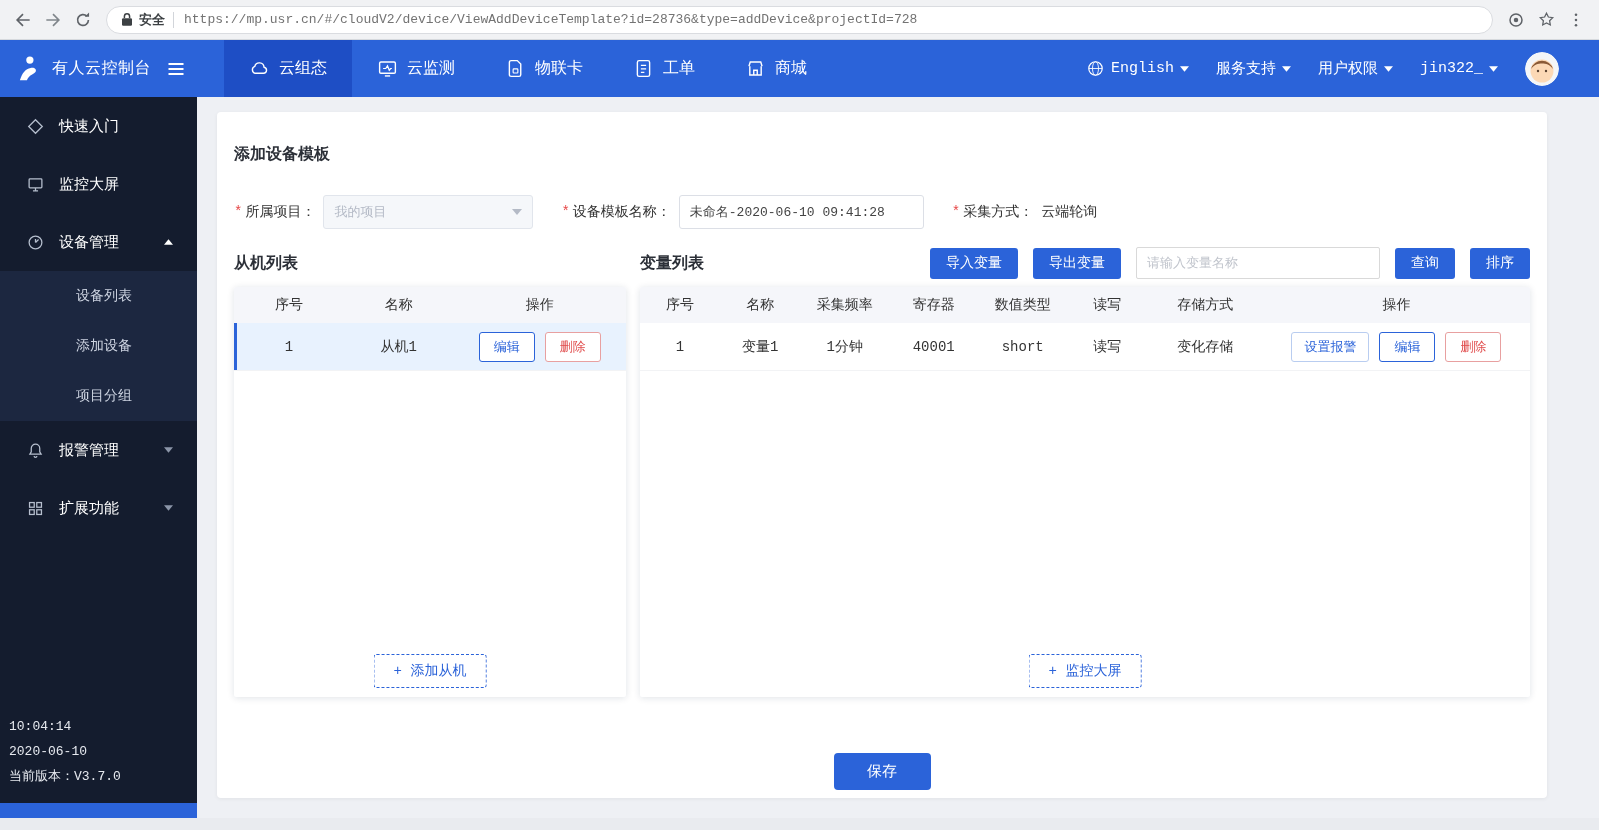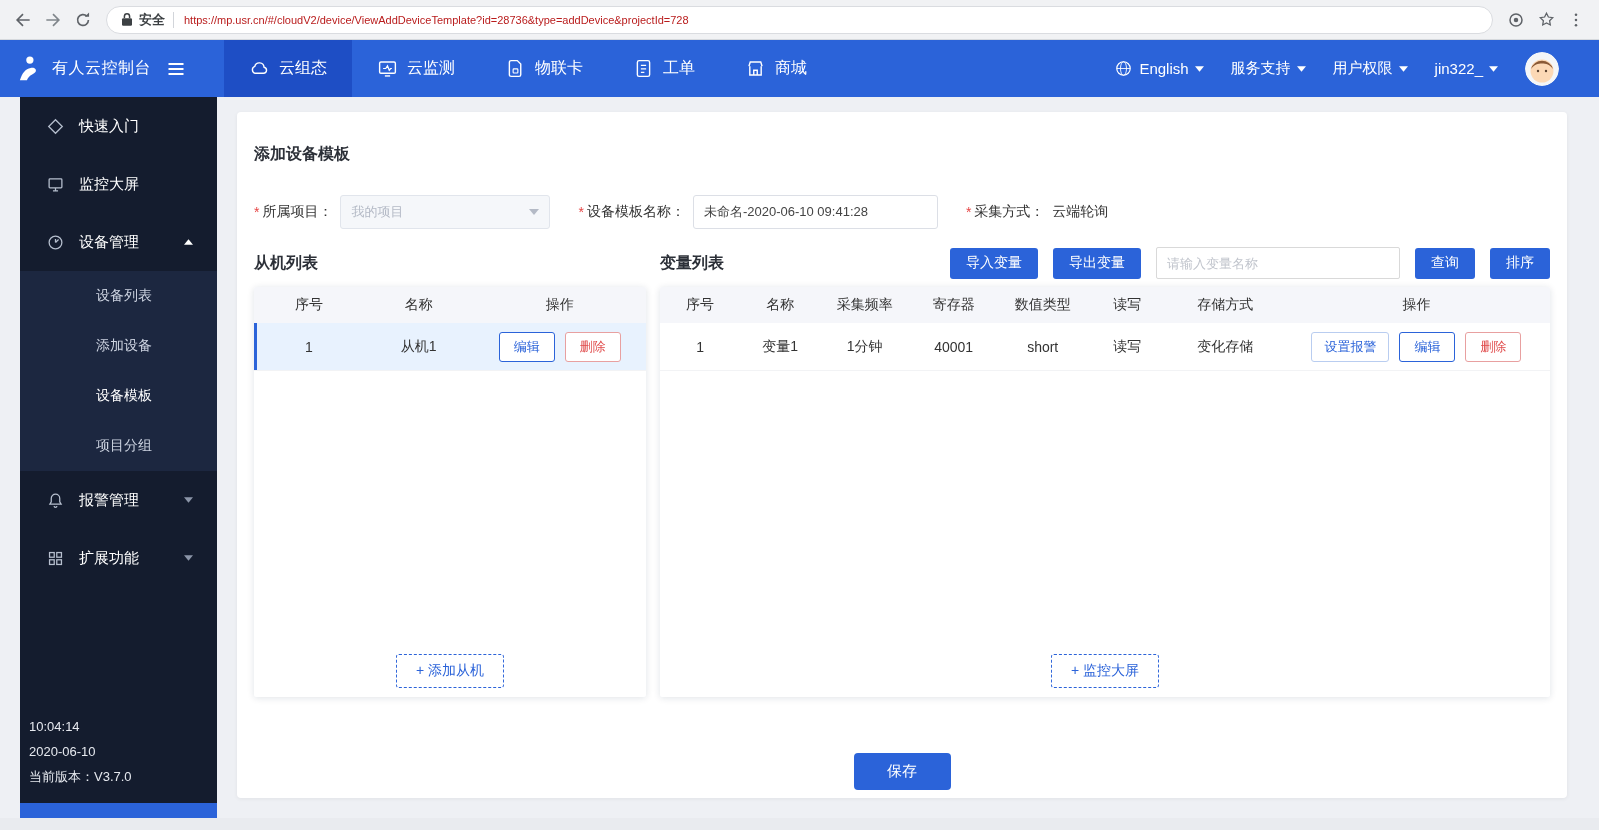--- a/index.html
+++ b/index.html
@@ -1,42 +1,42 @@
 <!DOCTYPE html>
 <html><head>
 <meta charset="utf-8">
 <style>
   * { margin:0; padding:0; box-sizing:border-box; }
   html,body { background:#e9ebef; }
   body { font-family:"Liberation Sans","DejaVu Sans",sans-serif; }
-  .screen { width:1599px; height:818px; background:#eef0f4; display:flex; flex-direction:column; overflow:hidden; }
+  .screen { width:1599px; height:818px; background:#eef0f4; display:flex; flex-direction:column; overflow:hidden;font-family:Liberation Mono, monospace; }
 
   
   .browser { height:40px; background:#f1f2f4; border-bottom:1px solid #d6d9dd; display:flex; align-items:center; padding:0 8px; flex:0 0 auto; }
   .bbtn { width:30px; height:30px; display:flex; align-items:center; justify-content:center; cursor:pointer; flex:0 0 auto; }
   .addr { flex:1; height:28px; background:#fff; border:1px solid #dadce0; border-radius:14px; display:flex; align-items:center; padding:0 14px; margin:0 8px; overflow:hidden; }
   .addr .sec { color:#3c4043; font-size:13px; font-weight:bold; margin:0 8px 0 6px; white-space:nowrap; }
   .addr .vsep { width:1px; height:16px; background:#d2d5da; margin-right:10px; }
-  .addr .url { color:#b91c1c; font-size:11px; white-space:nowrap; }
+  .addr .url { color:#737373; font-size:13px; white-space:nowrap; }
 
   
   .topnav { height:57px; background:#2b63d9; display:flex; align-items:center; color:#fff; flex:0 0 auto; }
   .brand { width:200px; display:flex; align-items:center; padding-left:13px; gap:9px; flex:0 0 auto; }
   .brand-name { font-size:16px; letter-spacing:0.5px; white-space:nowrap; }
   .burger { margin-left:6px; cursor:pointer; display:flex; }
   .nav-items { display:flex; height:100%; margin-left:24px; }
   .nav-item { display:flex; align-items:center; gap:9px; padding:0 25px; font-size:16px; cursor:pointer; white-space:nowrap; }
   .nav-item.active { background:#1e4ec5; }
   .nav-right { margin-left:auto; display:flex; align-items:center; gap:27px; padding-right:40px; font-size:15px; }
   .nav-drop { display:flex; align-items:center; gap:6px; cursor:pointer; white-space:nowrap; }
   .avatar { width:34px; height:34px; border-radius:50%; overflow:hidden; cursor:pointer; flex:0 0 auto; }
 
   
   .shell { flex:1; display:flex; min-height:0; }
-  .sidebar { width:197px; background:#141c2e; display:flex; flex-direction:column; position:relative; flex:0 0 auto;margin-left:20px; }
+  .sidebar { width:197px; background:#141c2e; display:flex; flex-direction:column; position:relative; flex:0 0 auto; }
   .side-item { height:58px; display:flex; align-items:center; padding-left:27px; gap:15px; font-size:15px; color:#fff; cursor:pointer; flex:0 0 auto; }
   .side-item .grow { flex:1; }
   .side-item .arr { margin-right:24px; display:flex; }
   .submenu { background:#1c2740; flex:0 0 auto; }
   .sub-item { height:50px; display:flex; align-items:center; padding-left:76px; font-size:14px; color:#ccd3e0; cursor:pointer; }
   .sub-item.current { color:#fff; }
   .side-footer { margin-top:auto; padding:0 0 14px 9px; font-size:13px; color:#e6e9ef; line-height:25px; flex:0 0 auto; }
   .side-accent { height:15px; background:#2b63d9; flex:0 0 auto; }
 
   
@@ -265,23 +265,20 @@
               <path d="M0 6l5-6 5 6z" fill="#fff"></path>
             </svg>
         </span>
       </div>
       <div class="submenu">
         <div class="sub-item">
           <span>设备列表</span>
         </div>
         <div class="sub-item">
           <span>添加设备</span>
-        </div>
-        <div class="sub-item current">
-          <span>设备模板</span>
         </div>
         <div class="sub-item">
           <span>项目分组</span>
         </div>
       </div>
       <div class="side-item">
         <svg width="17" height="17" viewBox="0 0 20 20">
             <path d="M10 2.5a5 5 0 0 1 5 5v4l1.6 2.7H3.4L5 11.5v-4a5 5 0 0 1 5-5z" fill="none" stroke="#b6bfce" stroke-width="1.5"></path>
             <path d="M8.4 16.5a1.6 1.6 0 0 0 3.2 0" fill="none" stroke="#b6bfce" stroke-width="1.5"></path>
           </svg>

